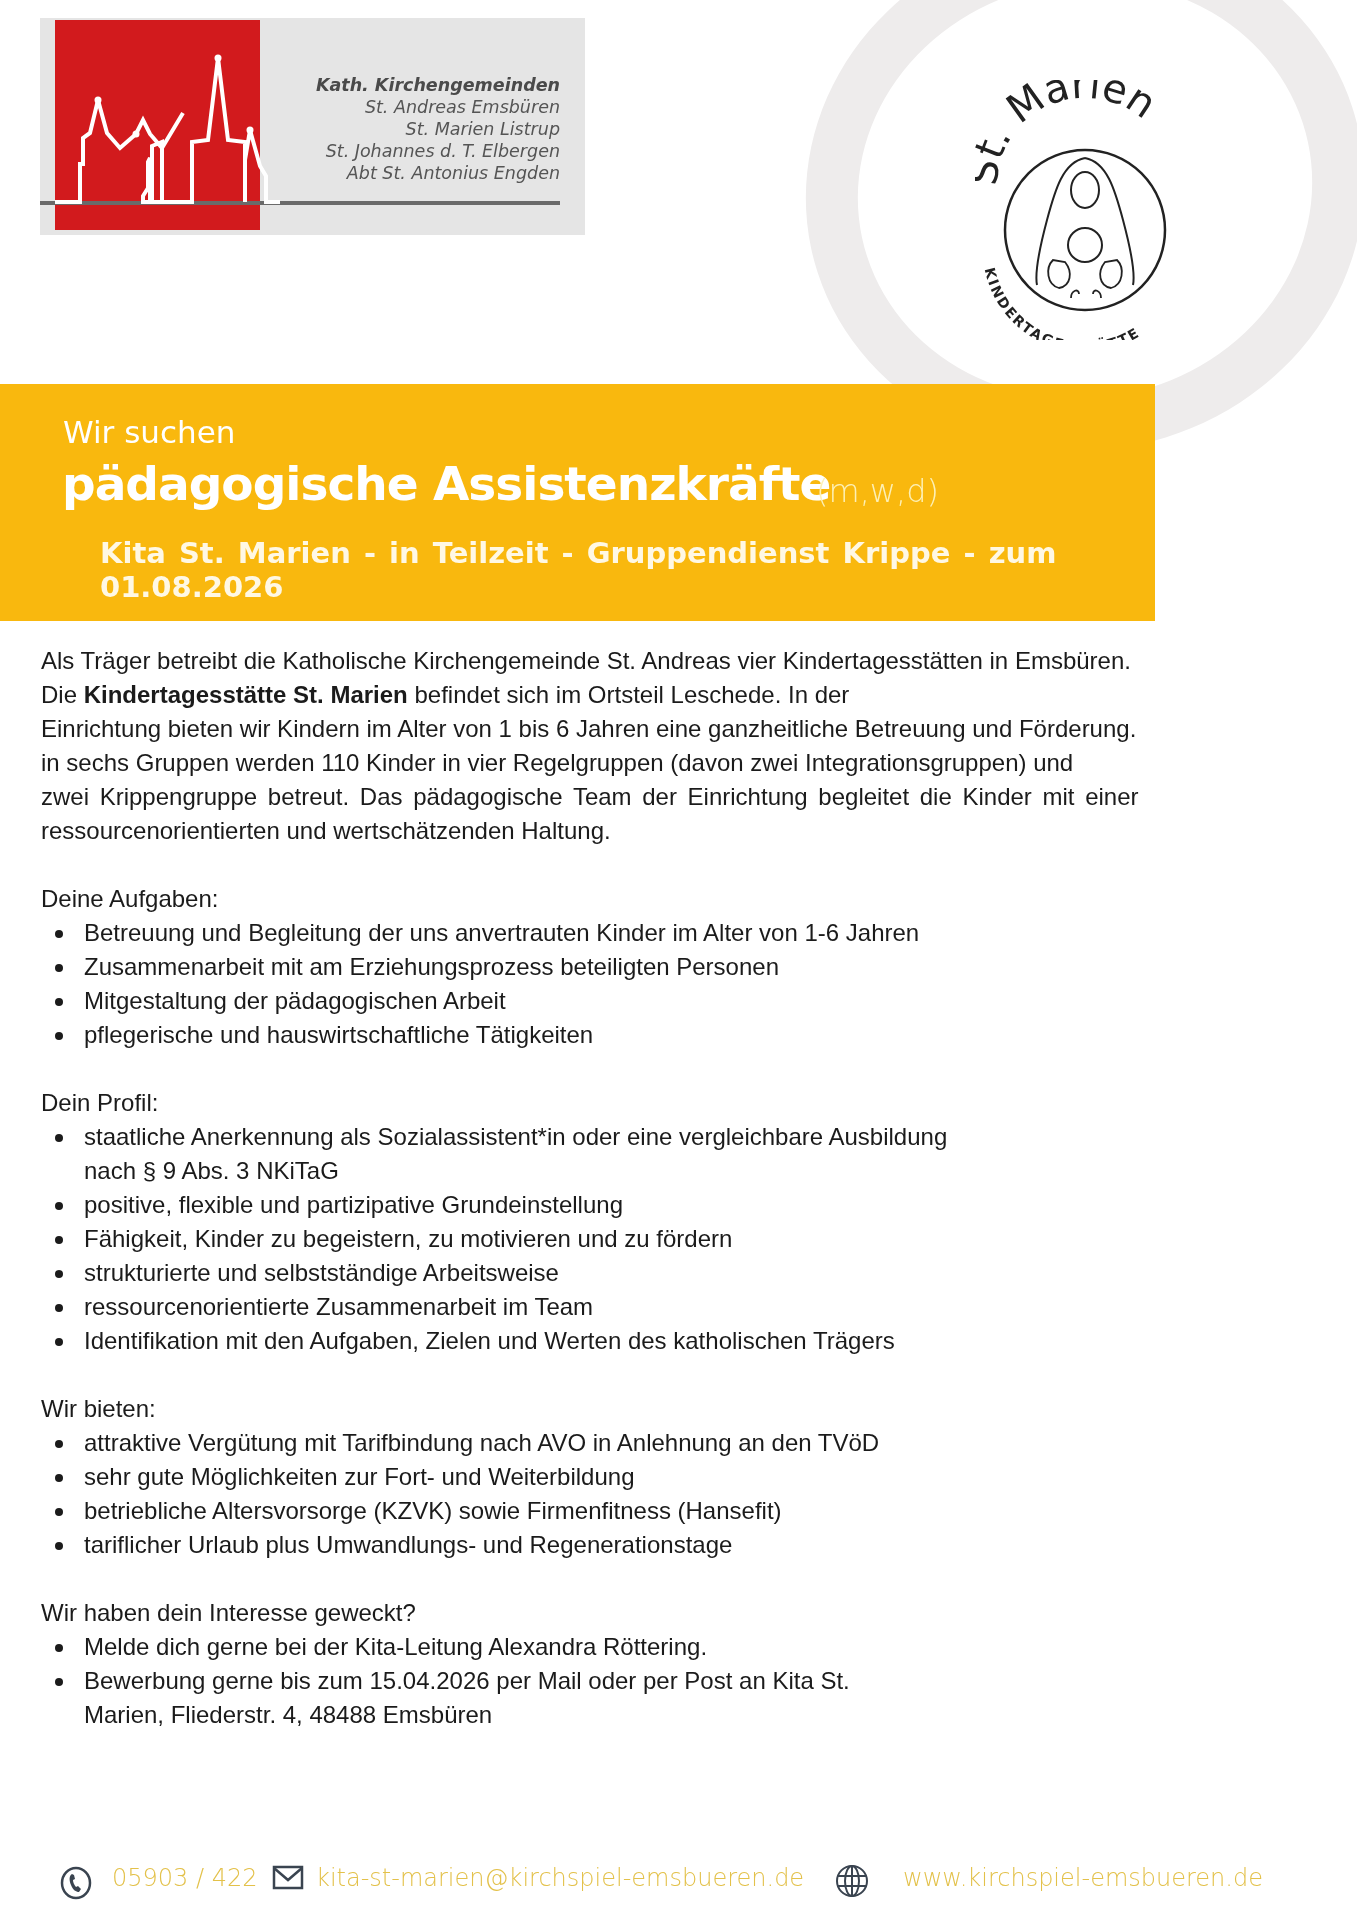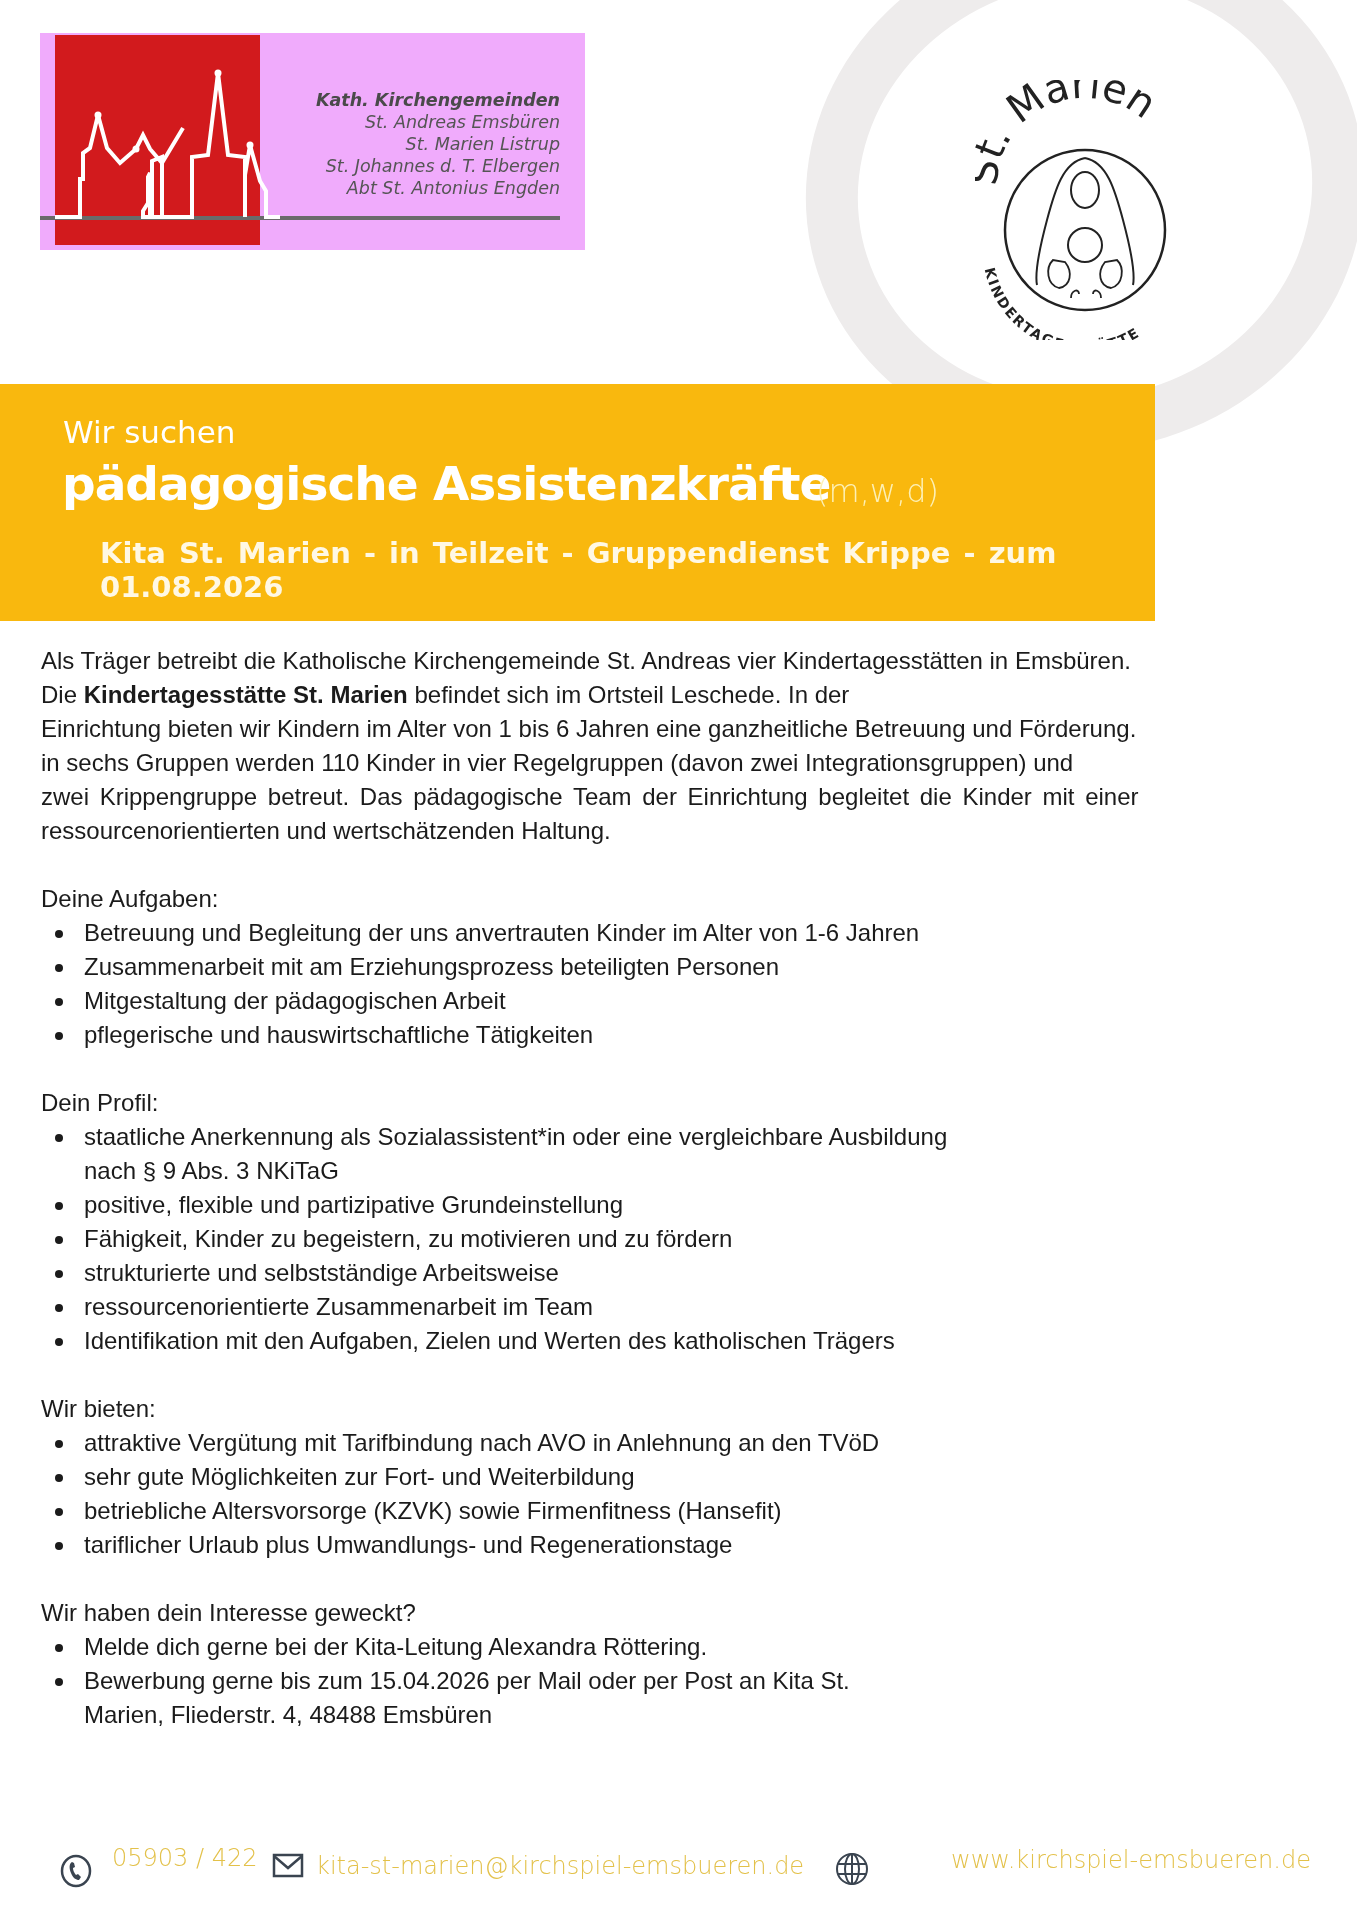--- a/index.html
+++ b/index.html
@@ -7,22 +7,22 @@
     width: 1357px; height: 1919px; position: relative; overflow: hidden;
     background: #ffffff; color: #1b1b1b;
     font-family: "Liberation Sans", "DejaVu Sans", sans-serif;
   }
   .ring {
     position: absolute; left: 805px; top: -70px; width: 560px; height: 520px;
     border-radius: 50%; border: 52px solid #eeecec; box-sizing: border-box;
     transform: rotate(-12deg);
   }
   .parish-logo {
-    position: absolute; left: 40px; top: 33px; width: 545px; height: 217px;
-    background: #f0abfc;
+    position: absolute; left: 40px; top: 18px; width: 545px; height: 217px;
+    background: #e5e5e5;
   }
   .parish-logo .red {
     position: absolute; left: 15px; top: 2px; width: 205px; height: 210px;
     background: #d21a1d;
   }
   .parish-logo .rule {
     position: absolute; left: 0; top: 183px; width: 520px; height: 4px; background: #6a6a6a;
   }
   .parish-logo svg.church { position: absolute; left: 0; top: 0; }
   .parish-text {
@@ -65,21 +65,21 @@
   .section { margin-top: 34px; }
   .section h2 { margin: 0; font-size: 24px; line-height: 34px; font-weight: normal; }
   .section ul { margin: 0; padding: 0; list-style: none; }
   .section li { position: relative; padding-left: 43px; }
   .section li::before {
     content: ""; position: absolute; left: 14px; top: 14px; width: 8px; height: 8px;
     border-radius: 50%; background: #1b1b1b;
   }
 
   .footer { position: absolute; top: 1852px; left: 0; width: 1357px; height: 40px; }
-  .footer .item { position: absolute; top: 0; display: flex; align-items: flex-start; }
+  .footer .item { position: absolute; top: 12px; display: flex; align-items: center; }
   .footer .txt {
     color: #e3c14a; font-size: 24px; font-family: "DejaVu Sans", sans-serif; font-weight: 300;
   }
   .footer svg { display: block; }
 </style>
 </head>
 <body>
 
 <div class="ring"></div>
 
@@ -187,21 +187,21 @@
     </svg>
     <span class="txt" style="margin-left:18px; margin-top:-8px;">05903 / 422</span>
   </div>
   <div class="item" style="left:272px;">
     <svg width="32" height="28" viewBox="0 0 32 28">
       <rect x="2" y="3" width="28" height="21" fill="none" stroke="#3a4450" stroke-width="2.5"></rect>
       <polyline points="2,4 16,16 30,4" fill="none" stroke="#3a4450" stroke-width="2.5"></polyline>
     </svg>
     <span class="txt" style="margin-left:12px;">kita-st-marien@kirchspiel-emsbueren.de</span>
   </div>
-  <div class="item" style="left:835px;gap:48px;">
+  <div class="item" style="left:835px;">
     <svg width="34" height="34" viewBox="0 0 34 34">
       <circle cx="17" cy="17" r="15" fill="none" stroke="#3a4450" stroke-width="2"></circle>
       <ellipse cx="17" cy="17" rx="7" ry="15" fill="none" stroke="#3a4450" stroke-width="2"></ellipse>
       <line x1="17" y1="2" x2="17" y2="32" stroke="#3a4450" stroke-width="2"></line>
       <line x1="3" y1="12" x2="31" y2="12" stroke="#3a4450" stroke-width="2"></line>
       <line x1="3" y1="22" x2="31" y2="22" stroke="#3a4450" stroke-width="2"></line>
     </svg>
     <span class="txt" style="margin-left:34px; margin-top:-6px;">www.kirchspiel-emsbueren.de</span>
   </div>
 </div>

